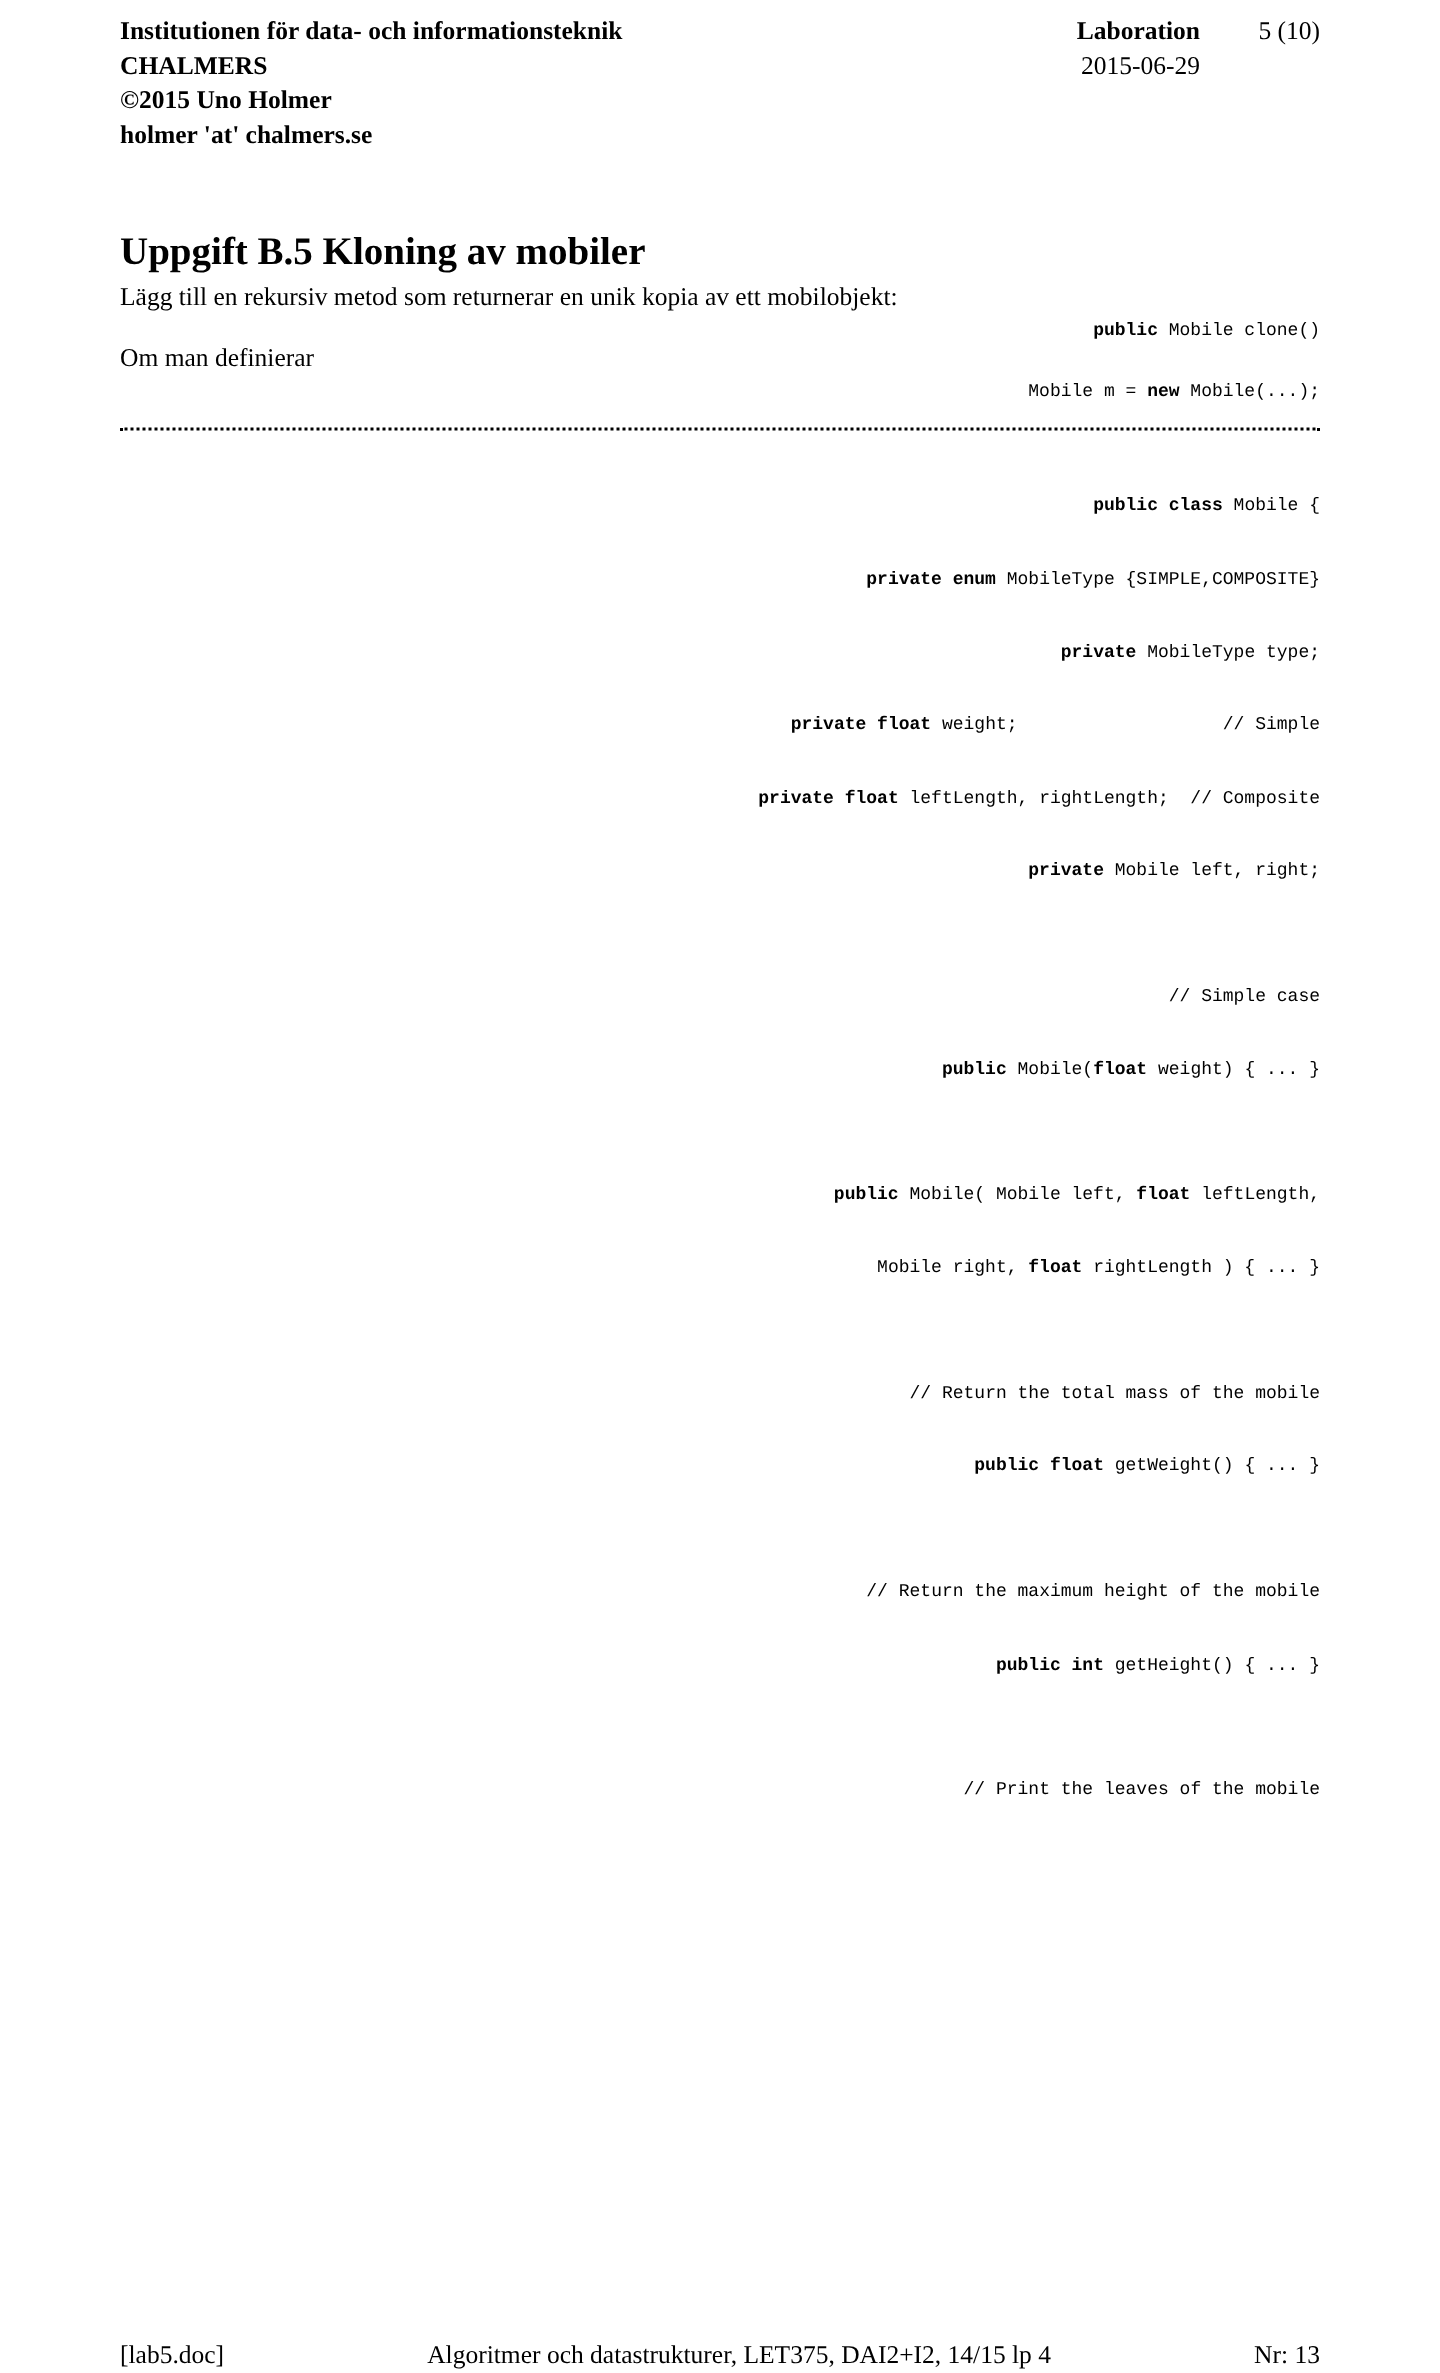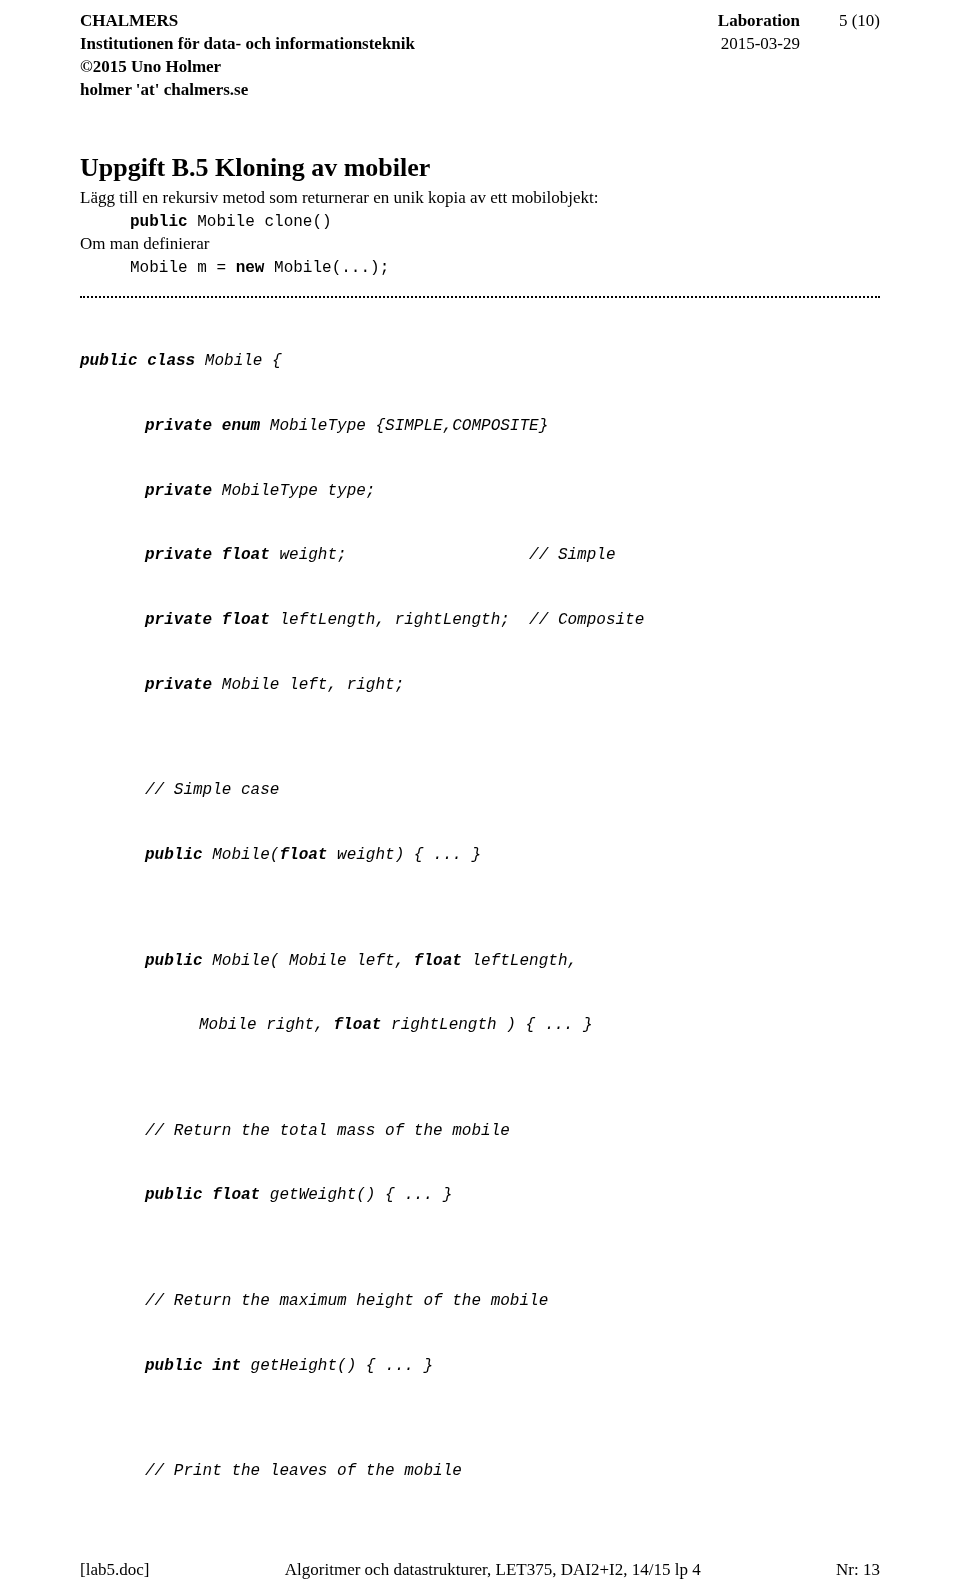--- a/index.html
+++ b/index.html
@@ -27,60 +27,61 @@
   .hdr-bold { font-weight: bold; }
   h2.section-title {
     font-weight: bold;
     font-size: 26px;
     margin-bottom: 2px;
   }
   .body-text { margin-bottom: 2px; }
   .indent { margin-left: 50px; }
   .mono {
     font-family: "Courier New", Courier, monospace;
-    font-size: 16px;
+    font-size: 12px;
     white-space: pre;
+    text-align: right;
   }
   .kw { font-weight: bold; }
   .dotted {
     border: none;
     border-top: 2px dotted #000;
     margin: 16px 0 10px 0;
     height: 0;
   }
   .code-block { margin-top: 4px; }
   .code-indent { margin-left: 65px; }
   .code-indent2 { margin-left: 119px; }
-  .sig-line { display: block; font-style: italic; }
+  .sig-line { display: block; }
   .code-chunk { margin-bottom: 19px; }
   .footer {
     position: absolute;
     bottom: 0;
     left: 80px;
     right: 80px;
     display: flex;
     justify-content: space-between;
     font-size: 17px;
   }
 </style>
 </head>
 <body>
 
 <div class="page">
 
   <div class="header">
     <div class="header-left">
+      <div class="hdr-bold">Institutionen för data- och informationsteknik</div>
       <div class="hdr-bold">CHALMERS</div>
-      <div class="hdr-bold">Institutionen för data- och informationsteknik</div>
       <div class="hdr-bold">©2015 Uno Holmer</div>
       <div class="hdr-bold">holmer 'at' chalmers.se</div>
     </div>
     <div class="header-mid">
       <div class="hdr-bold">Laboration</div>
-      <div>2015-03-29</div>
+      <div>2015-06-29</div>
     </div>
     <div class="header-right">
       <div>5 (10)</div>
     </div>
   </div>
 
   <h2 class="section-title">Uppgift B.5   Kloning av mobiler</h2>
   <p class="body-text">Lägg till en rekursiv metod som returnerar en unik kopia av ett mobilobjekt:</p>
   <p class="mono indent"><span class="kw">public</span><span> Mobile clone()</span></p>
   <p class="body-text">Om man definierar</p>

